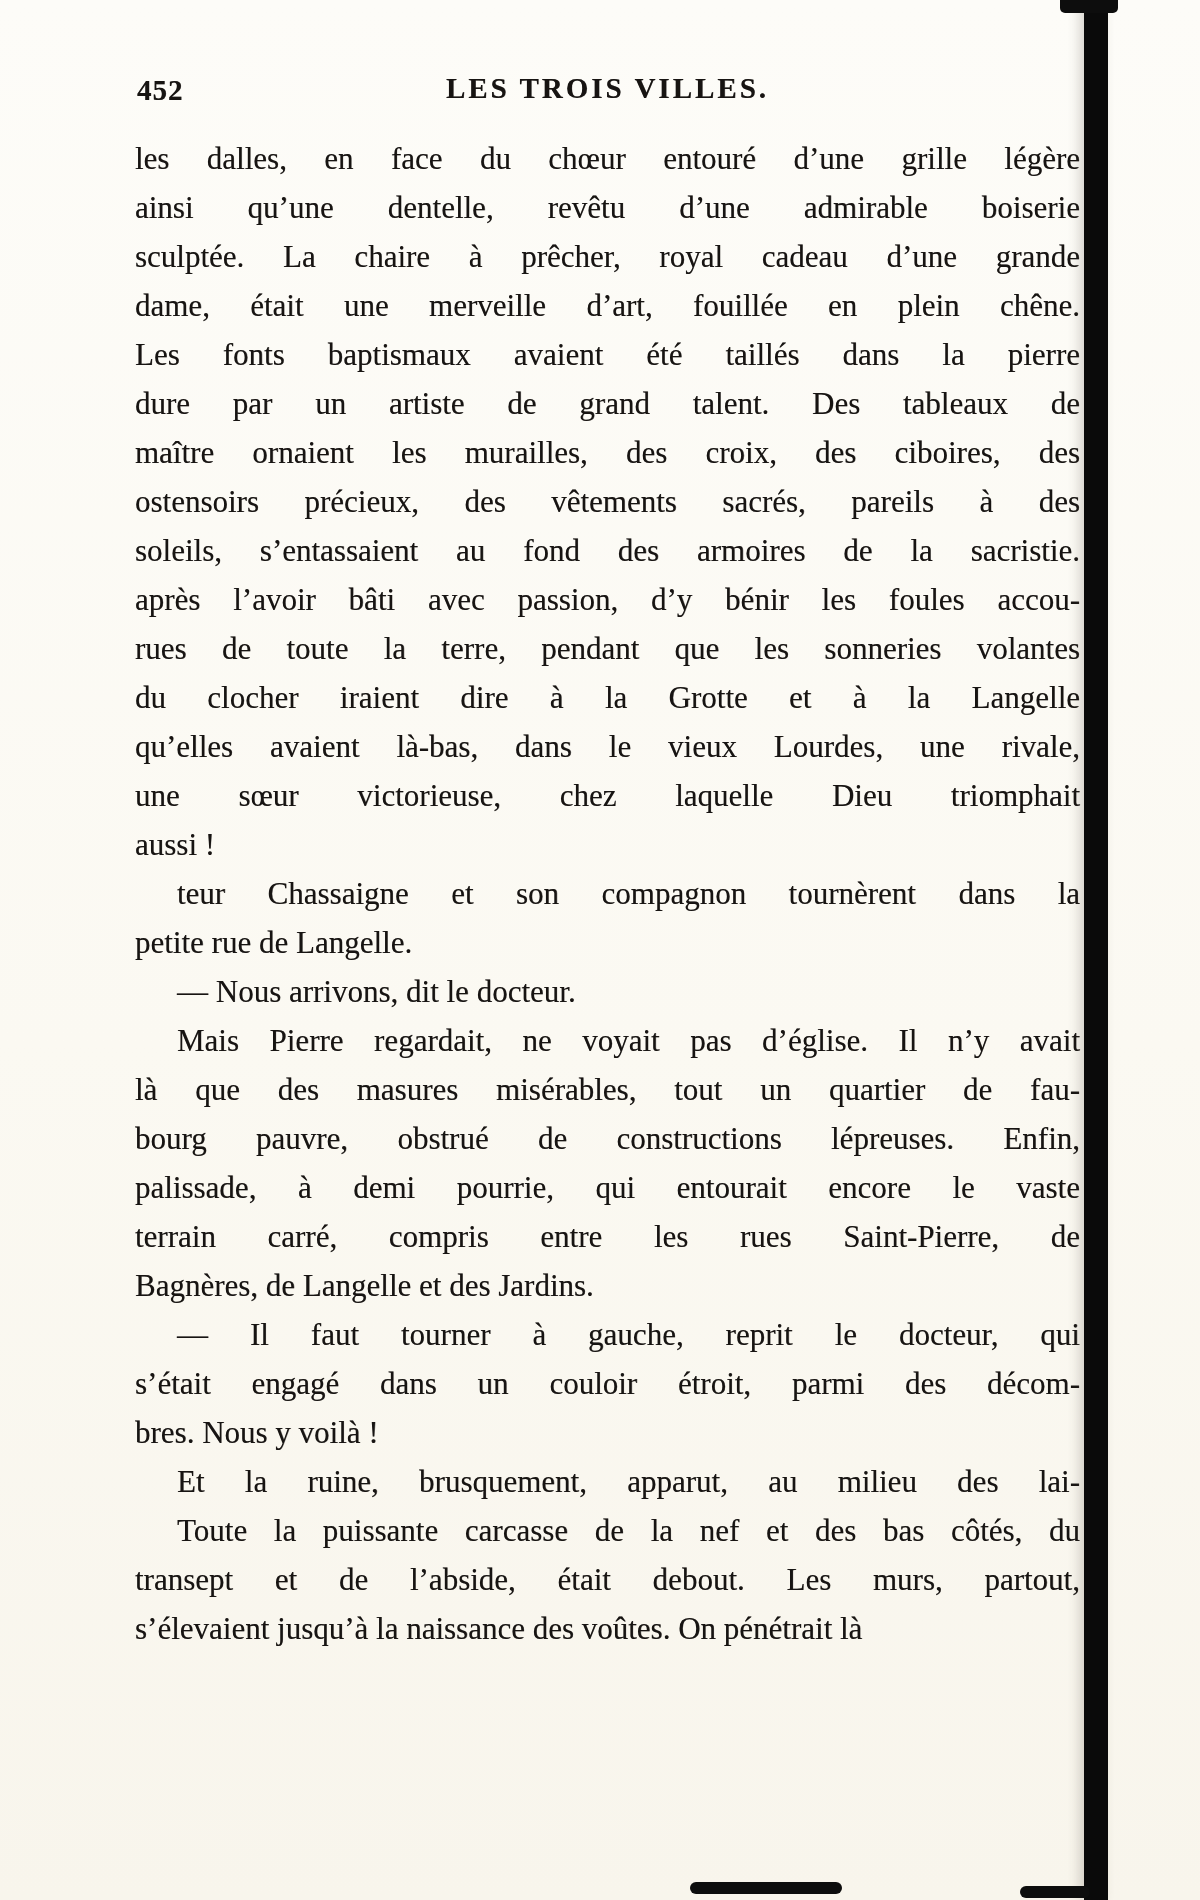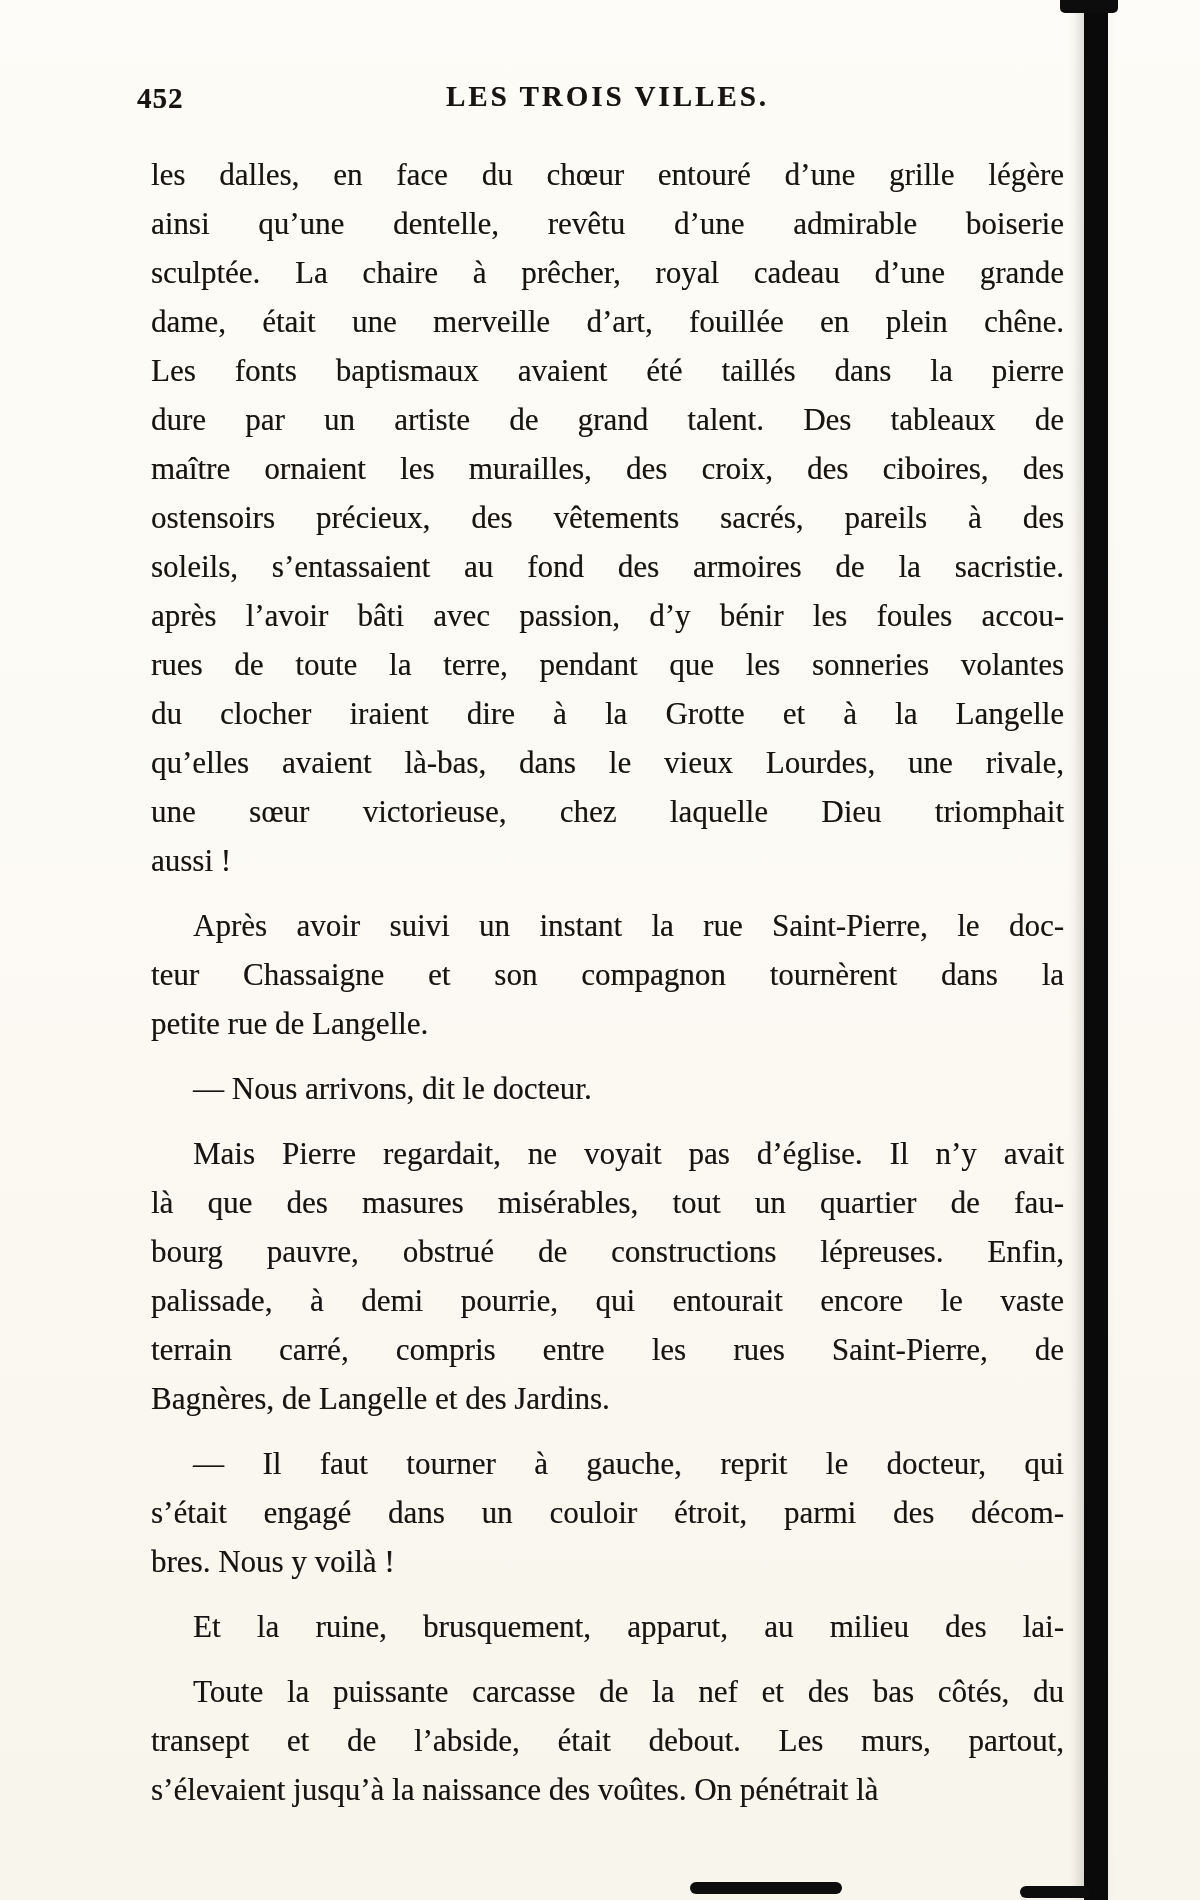--- a/index.html
+++ b/index.html
@@ -11,21 +11,21 @@
     height: 1900px;
     overflow: hidden;
     background: linear-gradient(180deg, #fdfcf8 0%, #fbf9f2 55%, #f8f5ec 100%);
     color: #171412;
     font-family: "Liberation Serif", "DejaVu Serif", serif;
   }
 
   
   .header {
     position: absolute;
-    top: 80px;
+    top: 72px;
     left: 135px;
     width: 945px;
     height: 42px;
     text-shadow: 0.3px 0.3px 0 rgba(23,20,18,0.55);
     text-decoration: underline;
   }
   .pagenum {
     position: absolute;
     left: 2px;
     top: 2px;
@@ -47,21 +47,21 @@
   
   .text-block {
     position: absolute;
     top: 134px;
     left: 135px;
     width: 945px;
     font-size: 31px;
     line-height: 49px;
     text-shadow: 0.3px 0.3px 0 rgba(23,20,18,0.5);
   }
-  .para { margin: 16px; }
+  .para { margin: 0; }
   .line {
     text-align: justify;
     text-align-last: justify;
   }
   .line.last { text-align-last: left; }
   .para.indent .line:first-child { text-indent: 42px; }
 
   
   .edge-bar {
     position: absolute;
@@ -103,21 +103,20 @@
         <div class="line">ostensoirs précieux, des vêtements sacrés, pareils à des</div>
         <div class="line">soleils, s’entassaient au fond des armoires de la sacristie.</div>
         <div class="line">après l’avoir bâti avec passion, d’y bénir les foules accou-</div>
         <div class="line">rues de toute la terre, pendant que les sonneries volantes</div>
         <div class="line">du clocher iraient dire à la Grotte et à la Langelle</div>
         <div class="line">qu’elles avaient là-bas, dans le vieux Lourdes, une rivale,</div>
         <div class="line">une sœur victorieuse, chez laquelle Dieu triomphait</div>
         <div class="line last">aussi !</div>
       </div>
       <div class="para indent">
-        <div class="line">Après avoir suivi un instant la rue Saint-Pierre, le doc-</div>
         <div class="line">teur Chassaigne et son compagnon tournèrent dans la</div>
         <div class="line last">petite rue de Langelle.</div>
       </div>
       <div class="para indent">
         <div class="line last">— Nous arrivons, dit le docteur.</div>
       </div>
       <div class="para indent">
         <div class="line">Mais Pierre regardait, ne voyait pas d’église. Il n’y avait</div>
         <div class="line">là que des masures misérables, tout un quartier de fau-</div>
         <div class="line">bourg pauvre, obstrué de constructions lépreuses. Enfin,</div>

